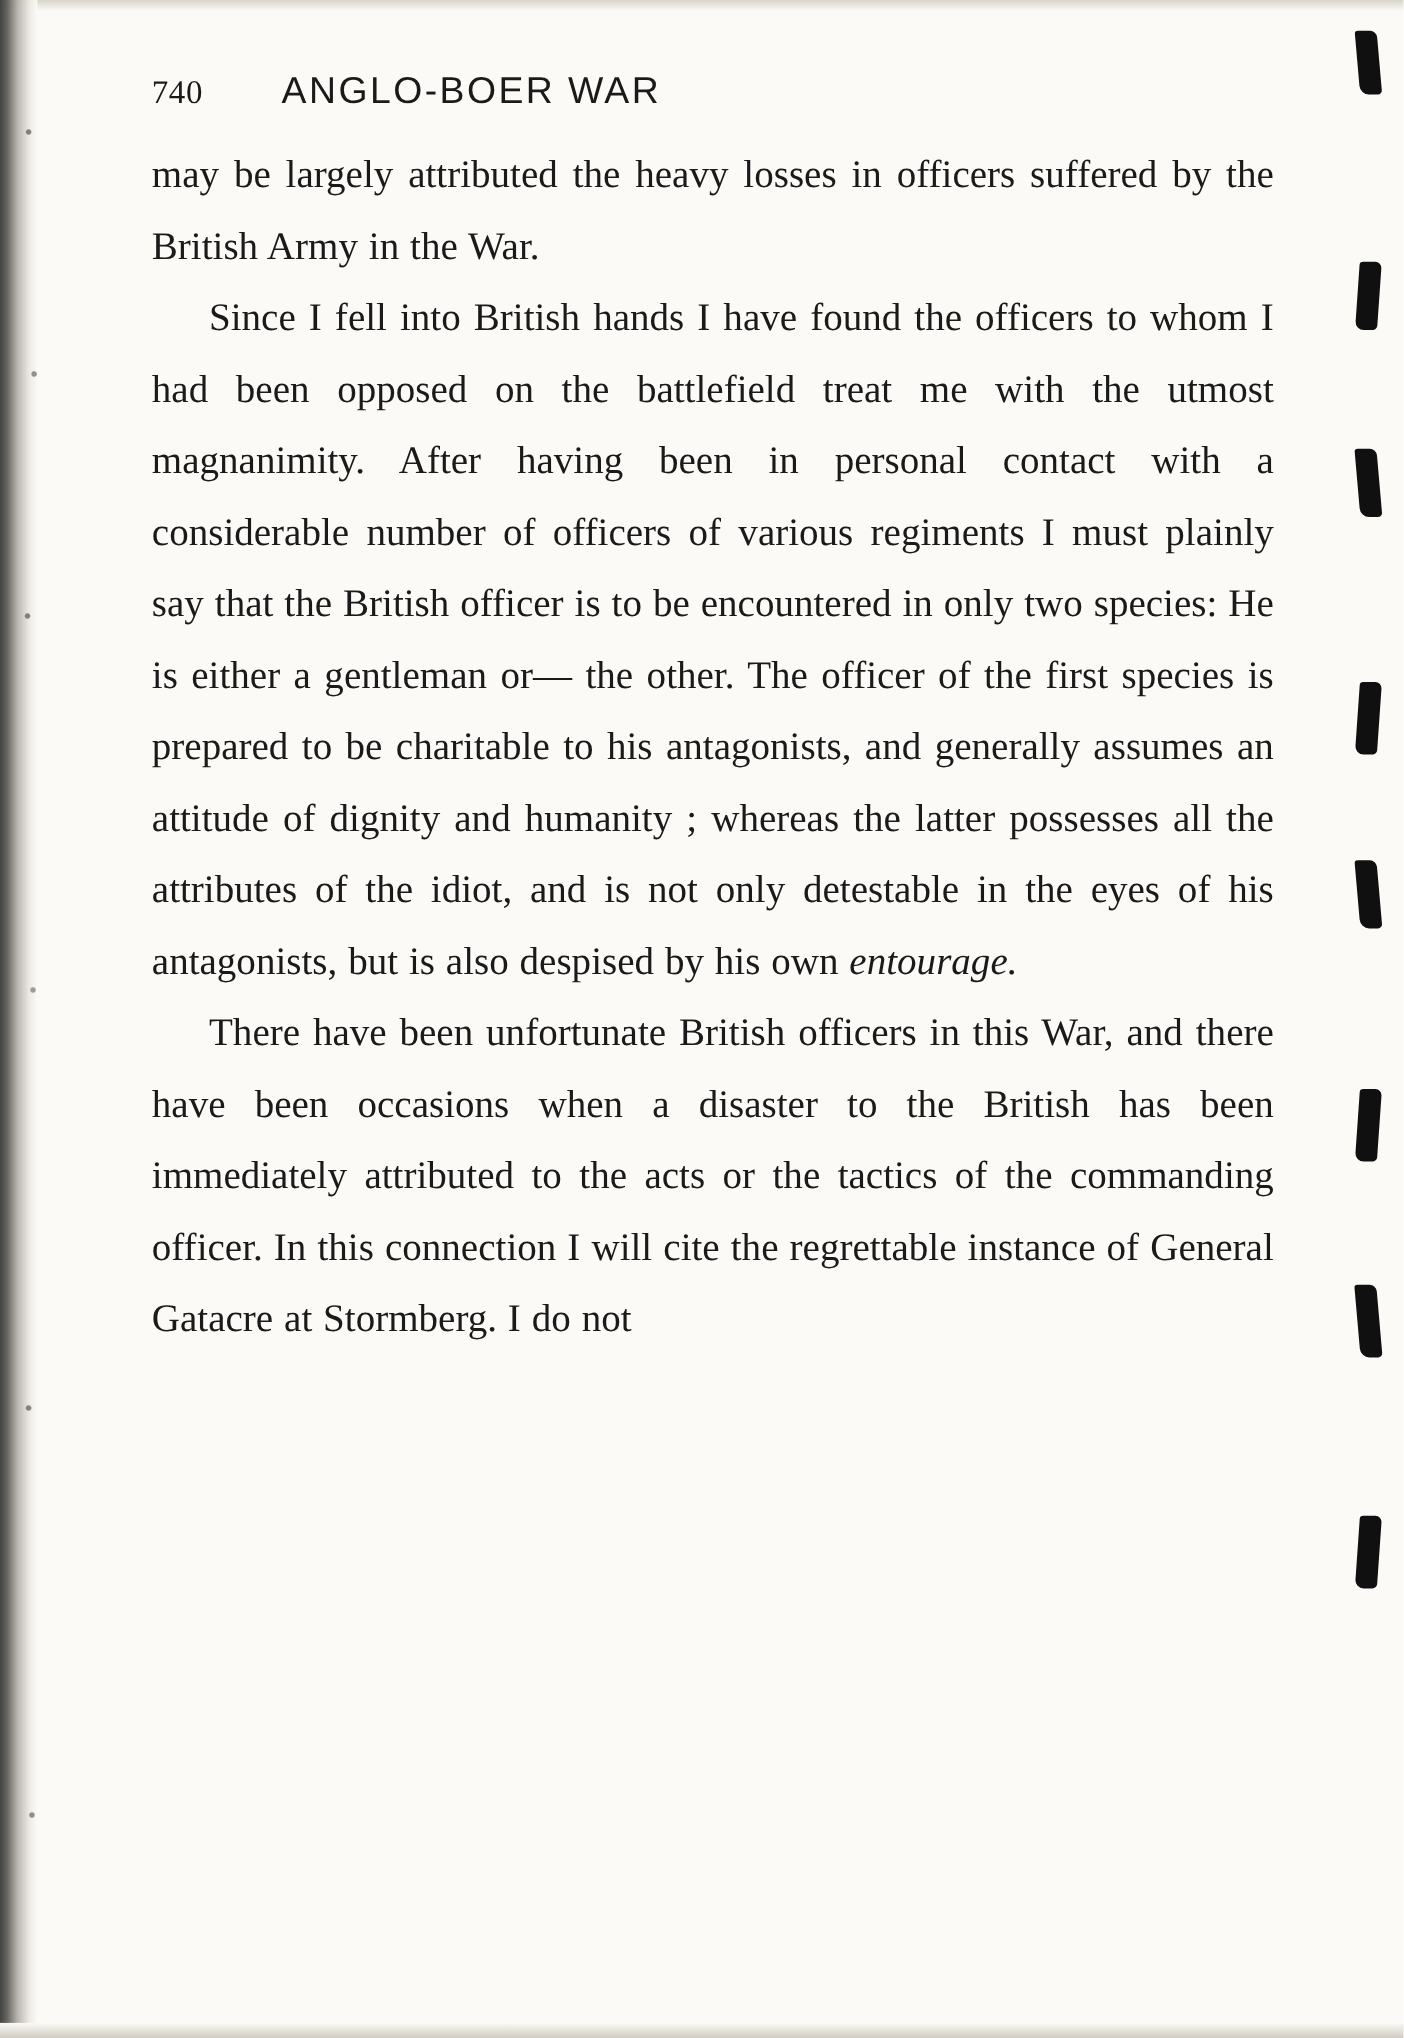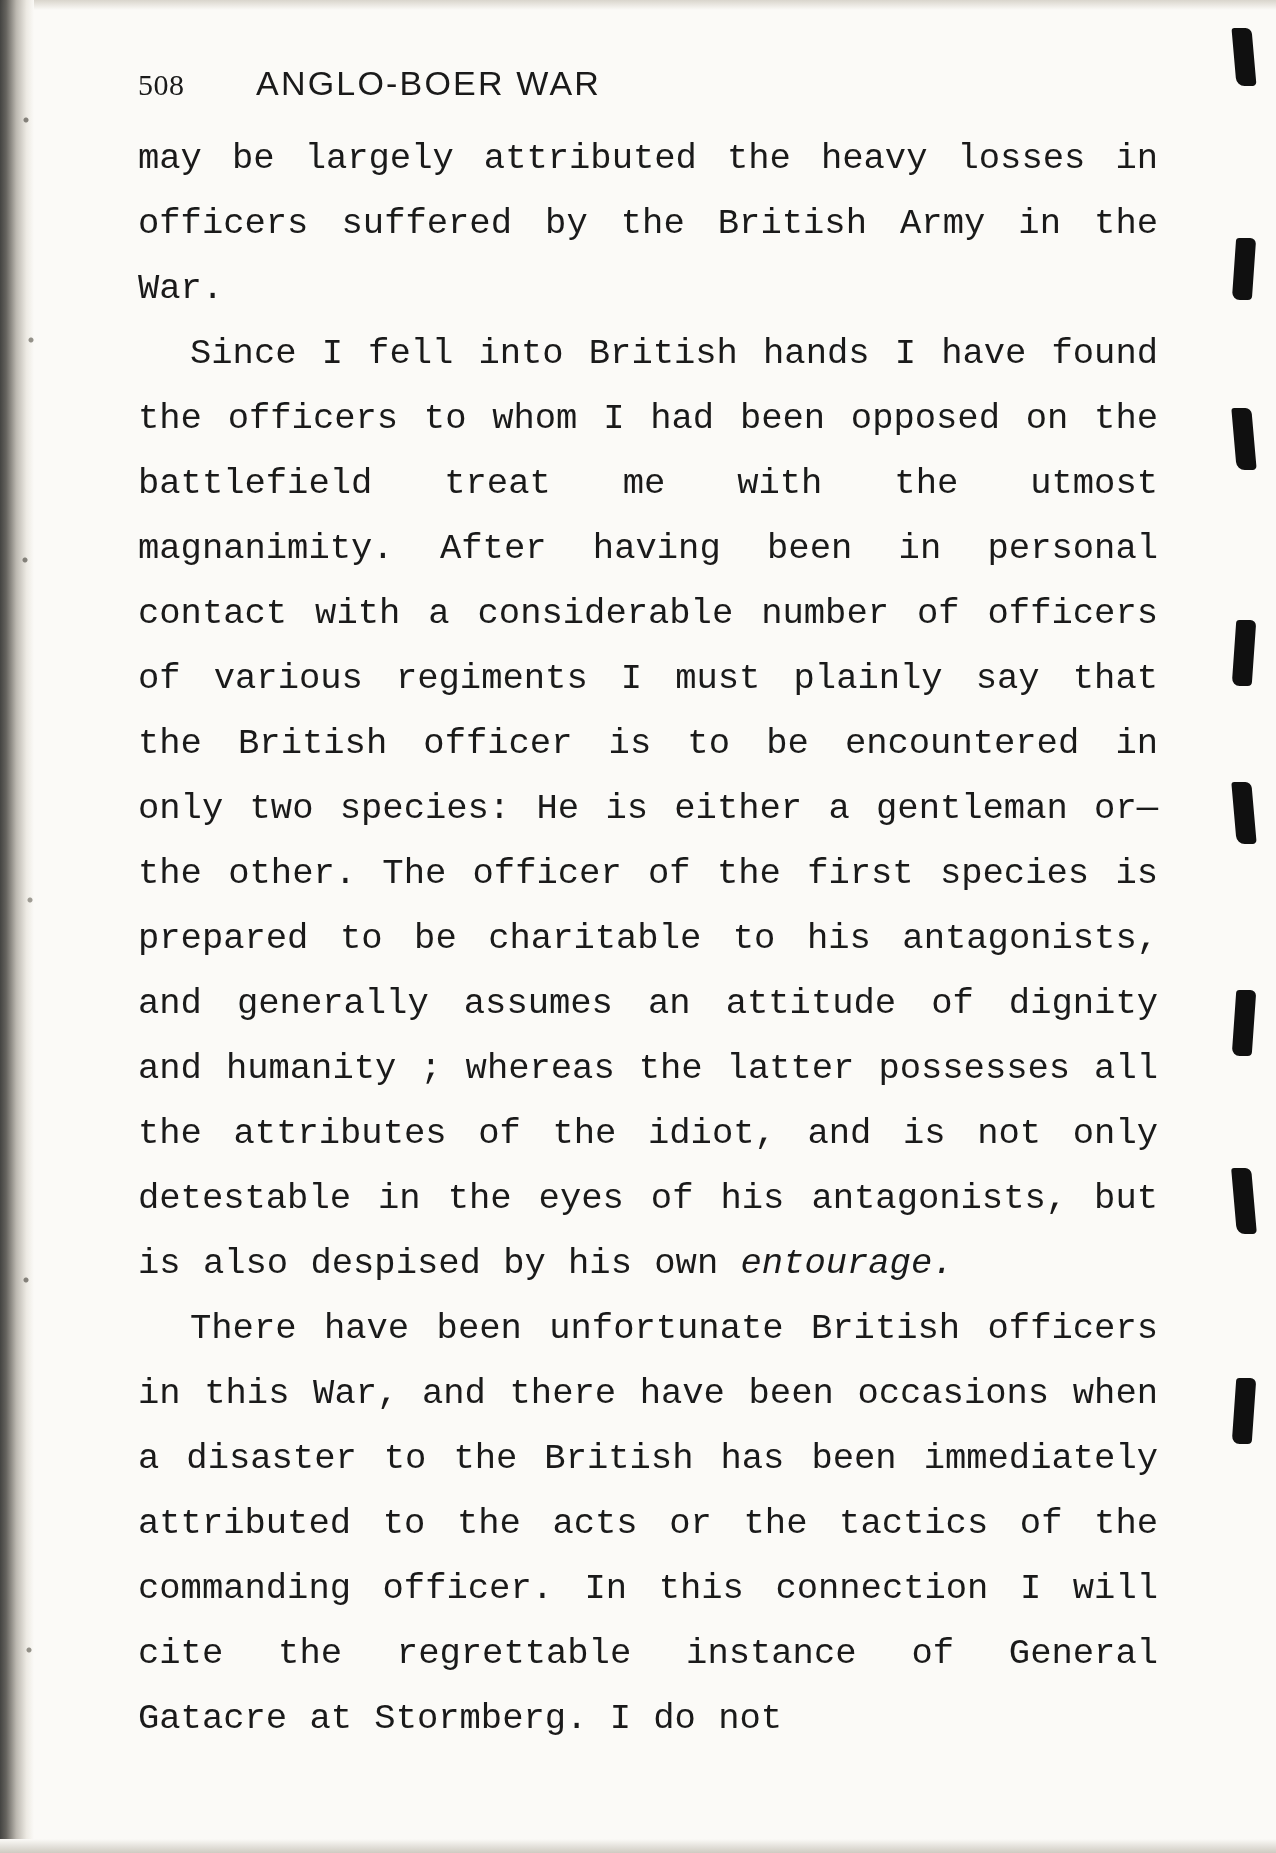--- a/index.html
+++ b/index.html
@@ -98,21 +98,20 @@
     font-family: Liberation Sans, sans-serif;
   }
   .body-text p {
     margin: 0;
     font-size: 35.5px;
     line-height: 65px;
     text-align: justify;
     text-justify: inter-word;
     word-spacing: 1px;
     hyphens: none;
-    font-family: Liberation Mono, monospace;
   }
   .body-text p.indent {
     text-indent: 52px;
   }
   .body-text p + p {
     margin-top: 0;
   }
   .body-text i {
     font-style: italic;
   }
@@ -134,21 +133,21 @@
       <div class="mark" style="top: 620px; height: 66px; border-radius: 3px 6px 4px 8px; transform: skewX(-4deg);"></div>
       <div class="mark" style="top: 782px; height: 62px; border-radius: 3px 6px 4px 8px; transform: skewX(5deg);"></div>
       <div class="mark" style="top: 990px; height: 66px; border-radius: 3px 6px 4px 8px; transform: skewX(-4deg);"></div>
       <div class="mark" style="top: 1168px; height: 66px; border-radius: 3px 6px 4px 8px; transform: skewX(5deg);"></div>
       <div class="mark" style="top: 1378px; height: 66px; border-radius: 3px 6px 4px 8px; transform: skewX(-4deg);"></div>
     </div>
 
   <div class="content">
 
     <div class="running-head">
-      <div class="folio">508</div>
+      <div class="folio">740</div>
       <div class="head-title">ANGLO-BOER WAR</div>
     </div>
 
     <div class="body-text">
       <p>may be largely attributed the heavy losses in officers suffered by the British Army in the War.</p>
       <p class="indent"><span>Since I fell into British hands I have found the officers to whom I had been opposed on the battlefield treat me with the utmost magnanimity.  After having been in personal contact with a considerable number of officers of various regiments I must plainly say that the British officer is to be encountered in only two species: He is either a gentleman or— the other.  The officer of the first species is prepared to be charitable to his antagonists, and generally assumes an attitude of dignity and humanity ; whereas the latter possesses all the attributes of the idiot, and is not only detestable in the eyes of his antagonists, but is also despised by his own </span><i>entourage.</i></p>
       <p class="indent">There have been unfortunate British officers in this War, and there have been occasions when a disaster to the British has been immediately attributed to the acts or the tactics of the commanding officer.  In this connection I will cite the regrettable instance of General Gatacre at Stormberg.  I do not</p>
     </div>
 
   </div>

